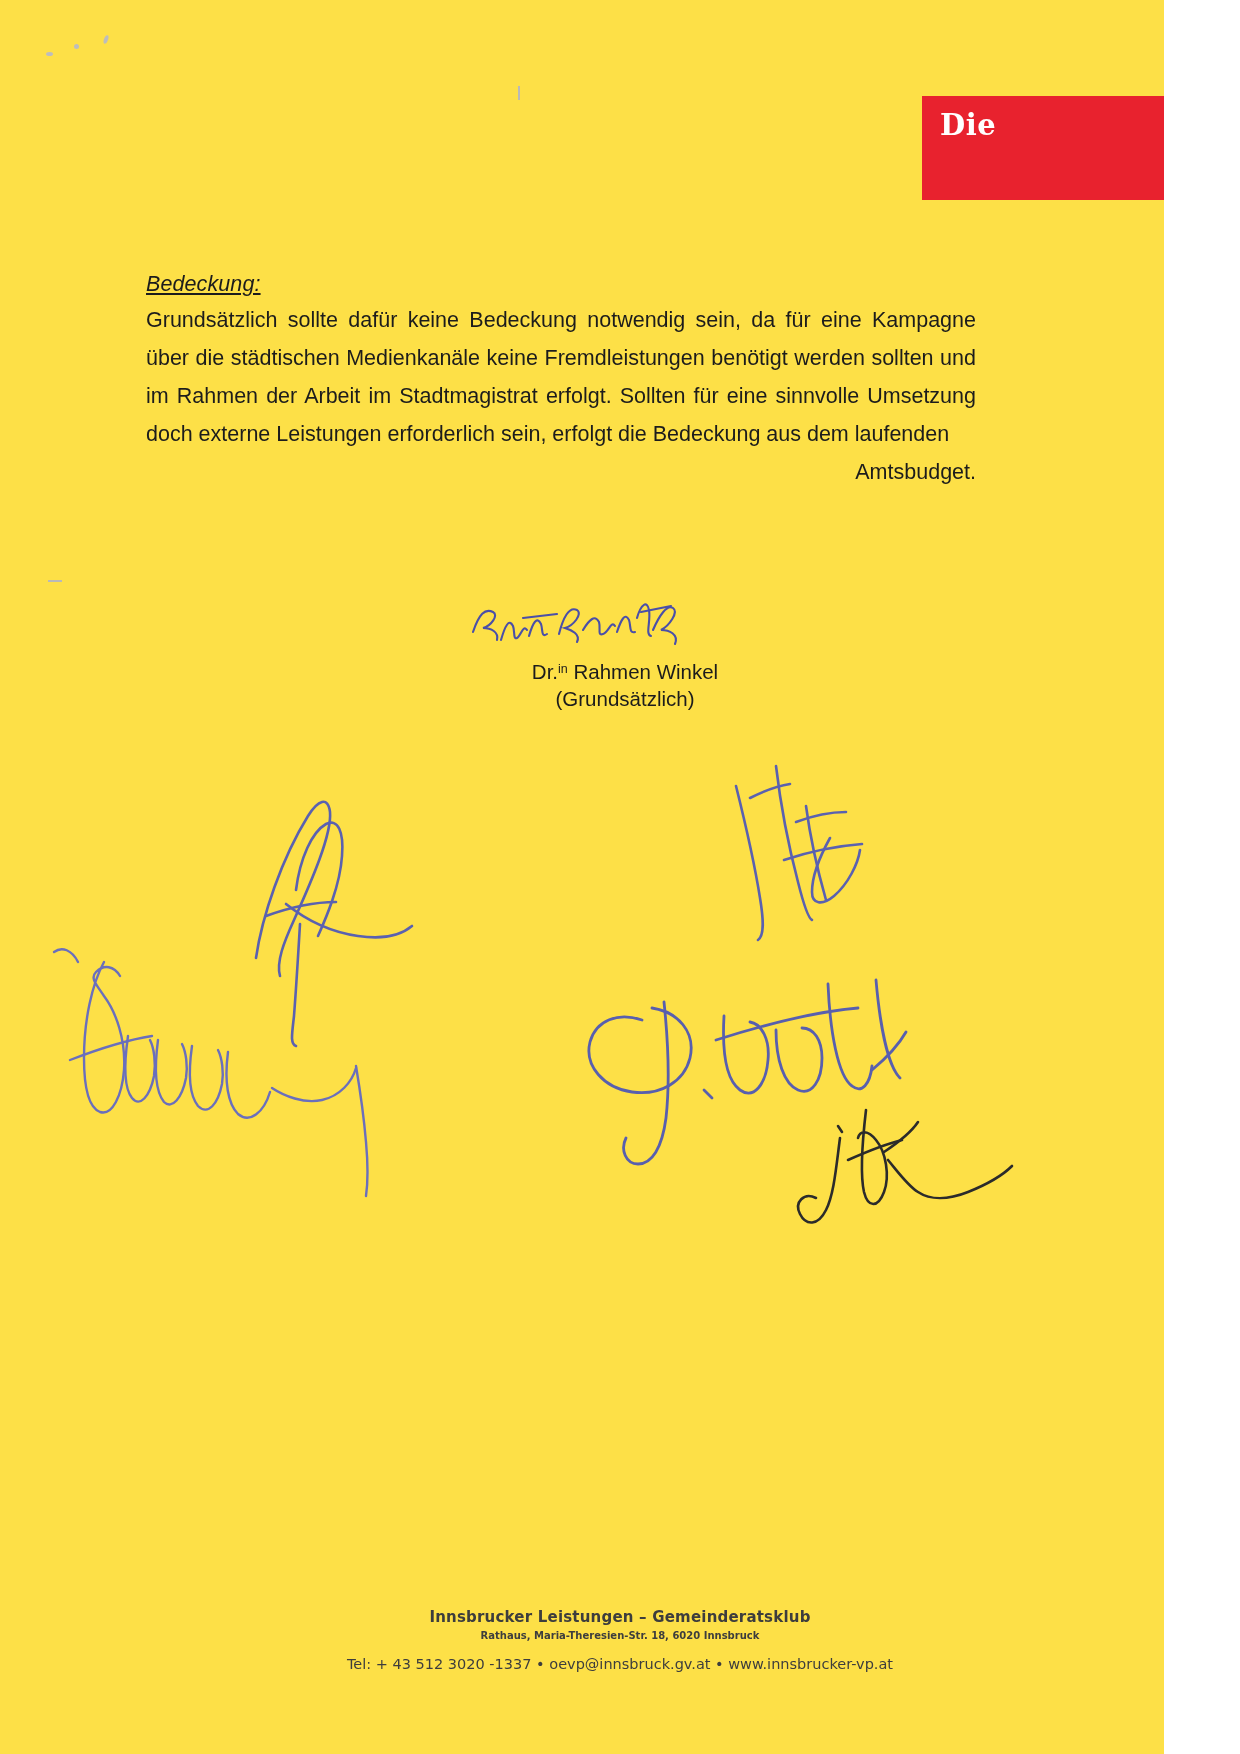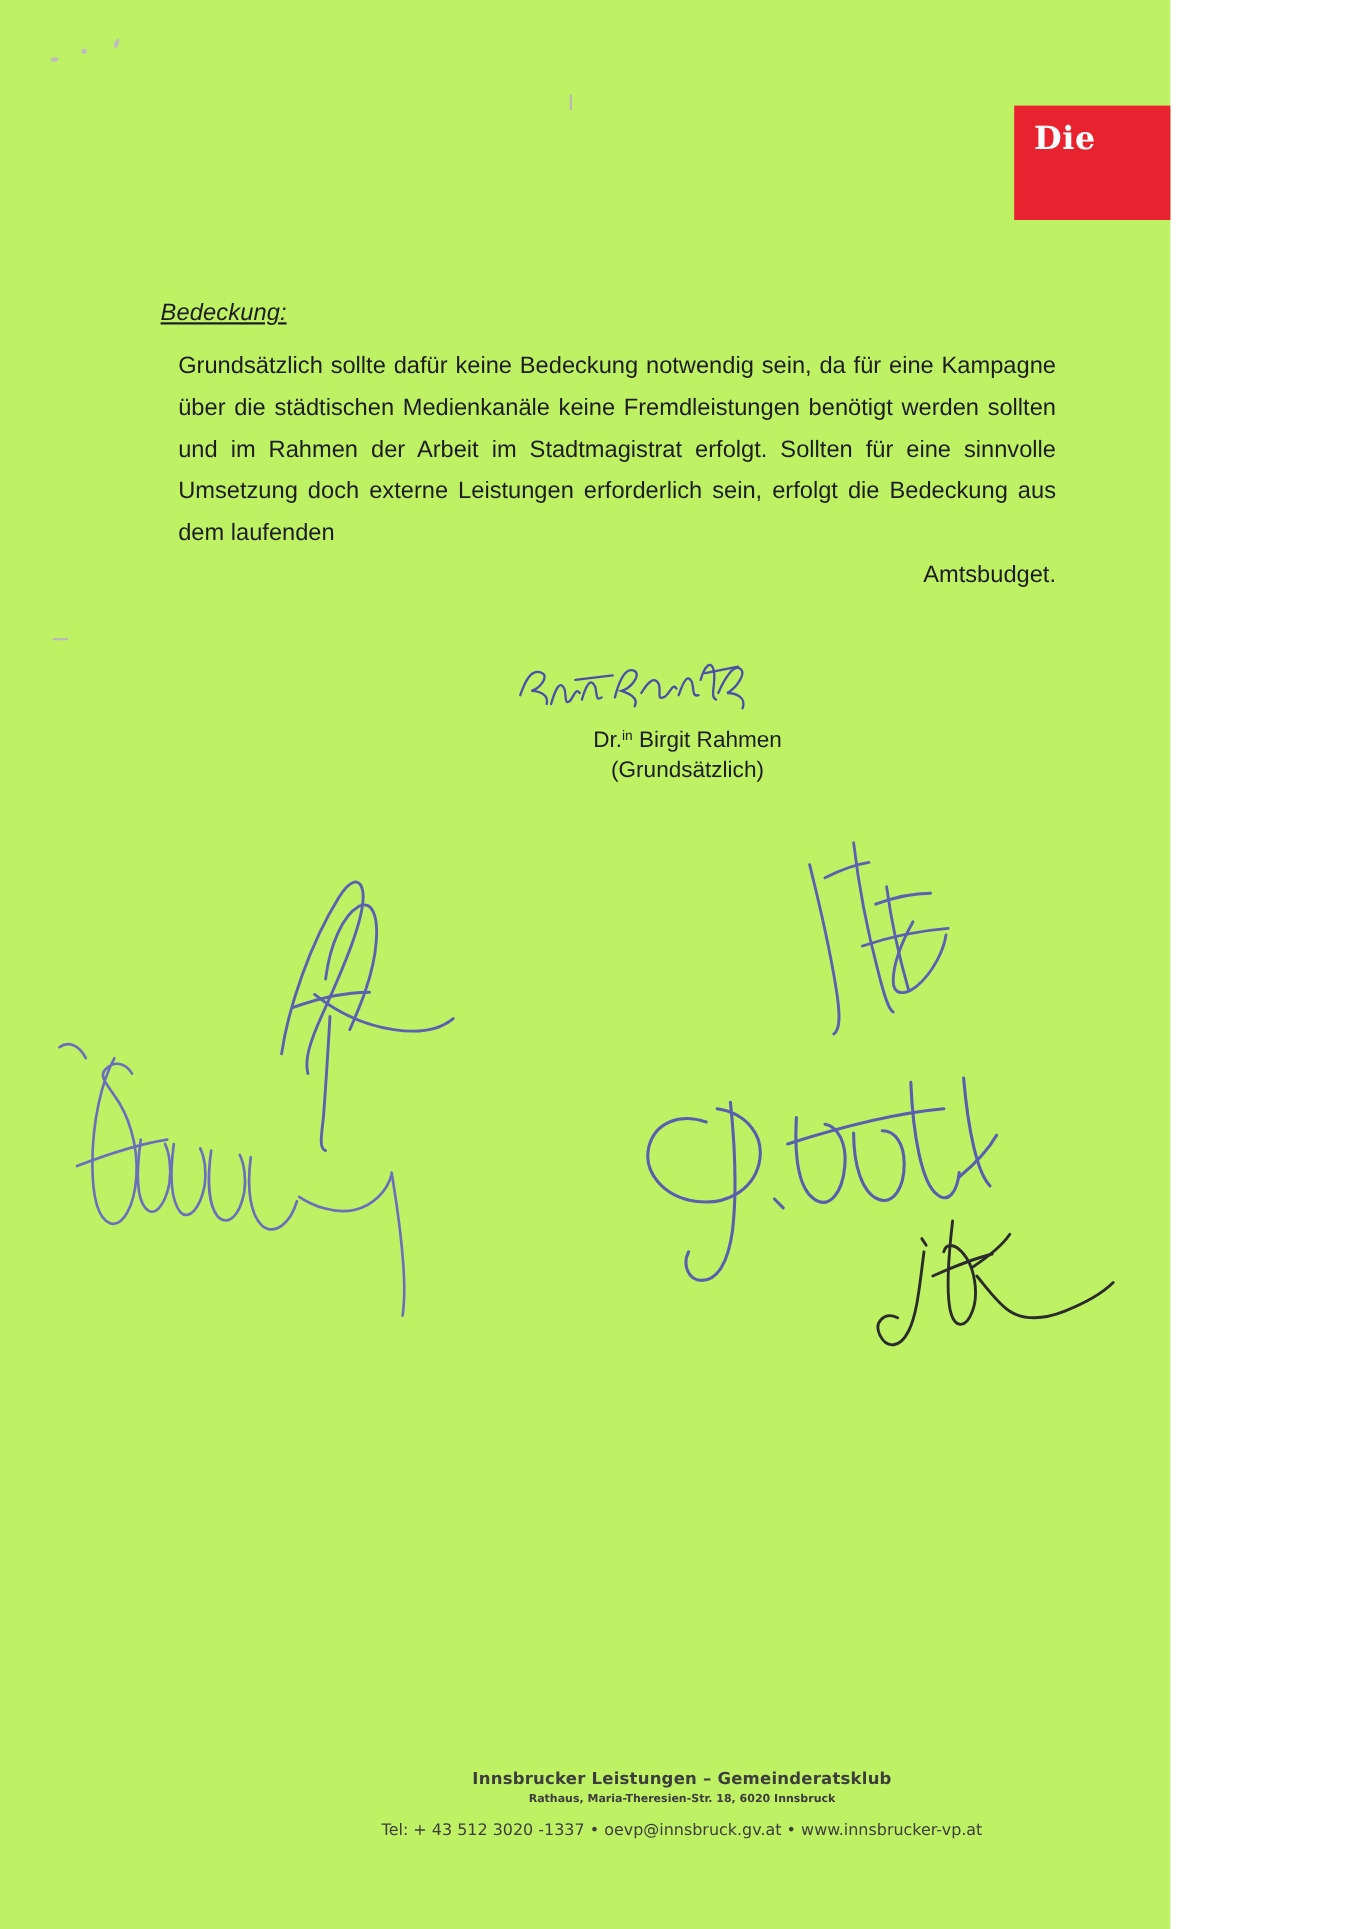--- a/index.html
+++ b/index.html
@@ -5,23 +5,23 @@
   html, body {
     margin: 0;
     padding: 0;
     background: #ffffff;
   }
   body {
     font-family: "Liberation Sans", sans-serif;
   }
   .page {
     position: relative;
-    width: 1064px;
+    width: 1164px;
     height: 1754px;
-    background: #bef264;
+    background: #fde047;
     overflow: hidden;
   }
 
   
   .speckle {
     position: absolute;
     background: #bdbdbd;
     border-radius: 50%;
   }
   .tick {
@@ -69,21 +69,21 @@
     color: #1c1c1c;
     text-decoration: underline;
     margin: 0 0 4px 0;
     letter-spacing: 0.1px;
     font-style: italic;
   }
   .para {
     font-size: 21.5px;
     line-height: 38px;
     color: #1c1c1c;
-    margin: 16px;
+    margin: 0;
     text-align: justify;
     text-justify: inter-word;
   }
   .para .lastline {
     display: block;
     text-align: right;
   }
 
   
   .sig-block {
@@ -187,21 +187,21 @@
           <path d="M58 22 L92 18"></path>
           <path d="M94 38 C98 22, 104 10, 112 14 C118 18, 108 30, 100 32 C106 34, 116 38, 112 46"></path>
           <path d="M118 34 C124 24, 130 18, 134 26 C136 33, 132 40, 138 38 C144 36, 146 24, 150 30"></path>
           <path d="M152 36 C156 24, 160 16, 164 24 C166 30, 164 38, 170 36"></path>
           <path d="M172 22 C176 8, 182 4, 184 14 C186 26, 180 38, 186 40"></path>
           <path d="M188 34 C194 20, 202 8, 208 12 C214 16, 204 30, 196 34 C204 34, 214 38, 210 48"></path>
           <path d="M176 16 L206 10"></path>
         </g>
       </svg>
     </div>
-    <div class="sig-name"><span>Dr.</span><sup>in</sup><span> Birgit Rahmen</span></div>
+    <div class="sig-name"><span>Dr.</span><sup>in</sup><span> Rahmen Winkel</span></div>
     <div class="sig-role">(Grundsätzlich)</div>
   </div>
 
   <div class="sig-area">
     <svg width="1240" height="540" viewBox="0 0 1240 540" fill="none" xmlns="http://www.w3.org/2000/svg">
 
       <g stroke="#5a61b0" stroke-width="2.6" fill="none" stroke-linecap="round" stroke-linejoin="round">
         <path d="M256 218 C262 176, 282 118, 308 76 C318 60, 328 56, 330 72 C332 94, 312 140, 294 180 C284 202, 276 222, 280 236"></path>
         <path d="M266 176 C288 168, 312 162, 336 162"></path>
         <path d="M296 150 C300 118, 312 92, 326 84 C338 78, 344 92, 342 116 C340 146, 326 178, 318 196"></path>

